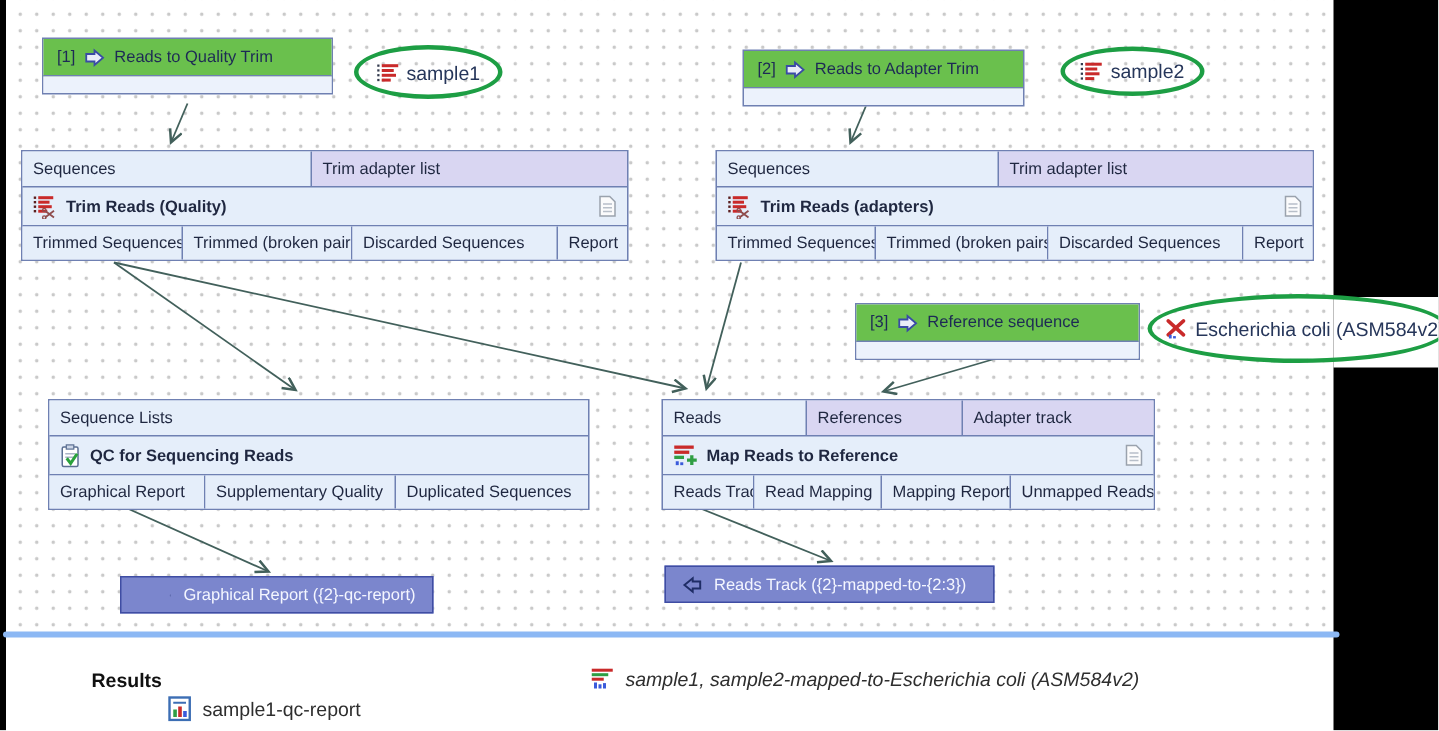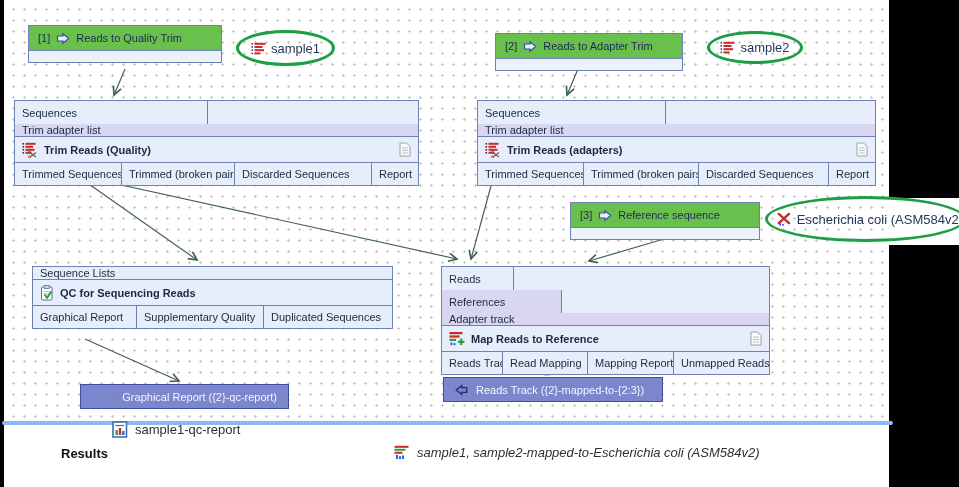--- a/index.html
+++ b/index.html
@@ -21,21 +21,21 @@
   .input-node { position:absolute; border:1px solid var(--node-border); background:#fff; box-sizing:border-box; }
   .input-main {
     height:24px; background:var(--green-node); display:flex; align-items:center; gap:6px;
     padding:0 9px; color:#1d2a55; font-size:11px; border-bottom:1px solid var(--node-border);
   }
   .input-sub { height:11px; background:var(--cell-subrow); }
 
   .proc { position:absolute; border:1px solid var(--node-border); background:var(--cell-blue);
           font-size:11px; color:#1f2740; box-sizing:border-box; }
   .prow { display:flex; }
-  .ports-top { border-bottom:1px solid var(--node-border);flex-direction:column; }
+  .ports-top { border-bottom:1px solid var(--node-border); }
   .port {
     box-sizing:border-box; height:23px; display:flex; align-items:center; padding:0 7px;
     background:var(--cell-blue); border-right:1px solid var(--node-border);
     overflow:hidden; white-space:nowrap;
   }
   .outs .port { height:22px; }
   .port.last { border-right:none; flex:1; }
   .port.param { background:var(--cell-lavender); }
   .title-row {
     height:25px; display:flex; align-items:center; gap:6px; padding:0 7px;
@@ -241,24 +241,24 @@
         <span>Supplementary Quality</span>
         </div>
       <div class="port last">
         <span>Duplicated Sequences</span>
         </div>
     </div>
   </div>
 
   <div class="proc" style="left:441px; top:266px; width:329px;">
     <div class="prow ports-top">
-      <div class="port" style="width:72px;">
+      <div class="port" style="width:96px;">
         <span>Reads</span>
         </div>
-      <div class="port param" style="width:120px;">
+      <div class="port param" style="width:104px;">
         <span>References</span>
         </div>
       <div class="port param last">
         <span>Adapter track</span>
         </div>
     </div>
     <div class="title-row">
       <svg width="16" height="15" viewBox="0 0 16 15">
         <rect x="0.5" y="1" width="13" height="2.2" fill="#c92a2a"></rect>
         <rect x="0.5" y="4.4" width="10" height="2.2" fill="#c92a2a"></rect>
@@ -337,21 +337,21 @@
       <rect x="3.5" y="11.5" width="2" height="2.6" fill="#3b5bdb"></rect>
       <rect x="6.5" y="12.4" width="2" height="1.7" fill="#3b5bdb"></rect>
     </svg>
     <span>Escherichia coli (ASM584v2)</span>
   </div>
 
   <div class="separator"></div>
 
   <div class="results-label" style="left:36px; top:446px;padding-left:25px;">Results</div>
 
-  <div class="result-item" style="left:112px; top:421px;">
+  <div class="result-item" style="left:112px; top:464px;">
     <svg width="16" height="17" viewBox="0 0 16 17">
       <rect x="1" y="1" width="13.5" height="15" fill="#ffffff" stroke="#3c6eb4" stroke-width="1.6"></rect>
       <path d="M3.5 4.5 h8.5" stroke="#3c6eb4" stroke-width="1.2"></path>
       <rect x="3.5" y="9" width="2.4" height="5" fill="#2f9e44"></rect>
       <rect x="6.8" y="7" width="2.4" height="7" fill="#c92a2a"></rect>
       <rect x="10.1" y="10" width="2.4" height="4" fill="#3b5bdb"></rect>
     </svg>
     <span>sample1-qc-report</span>
   </div>
 

